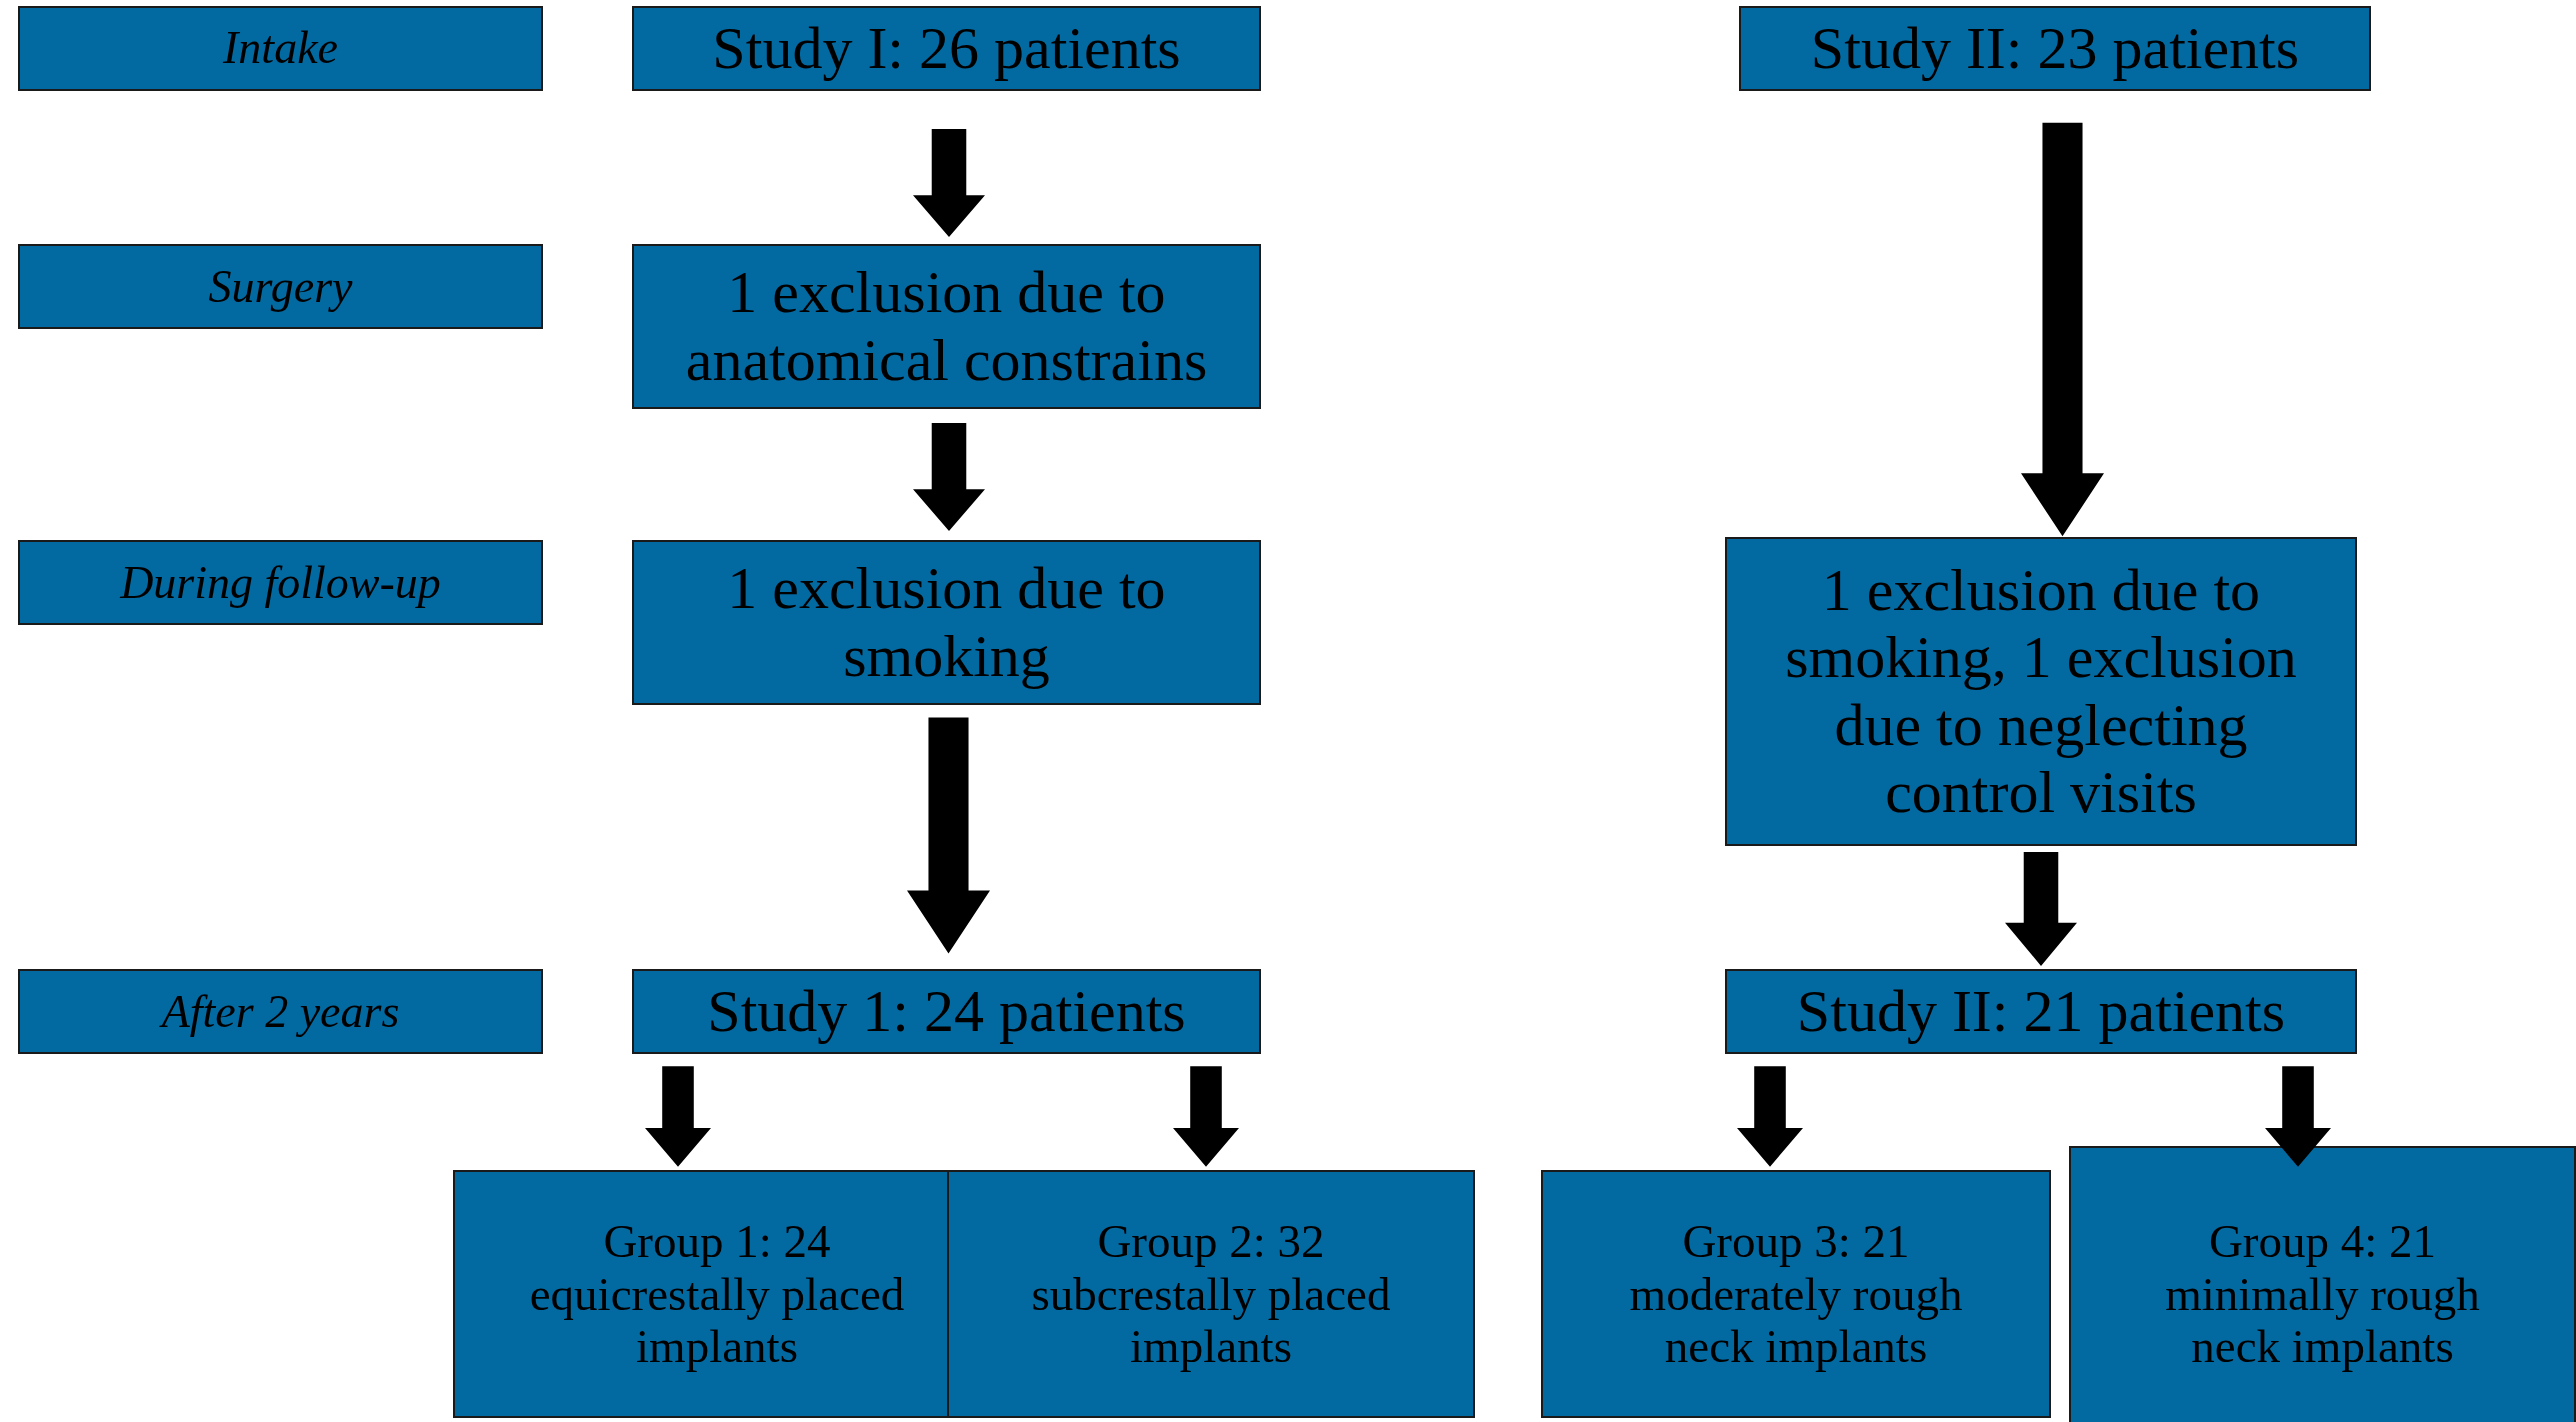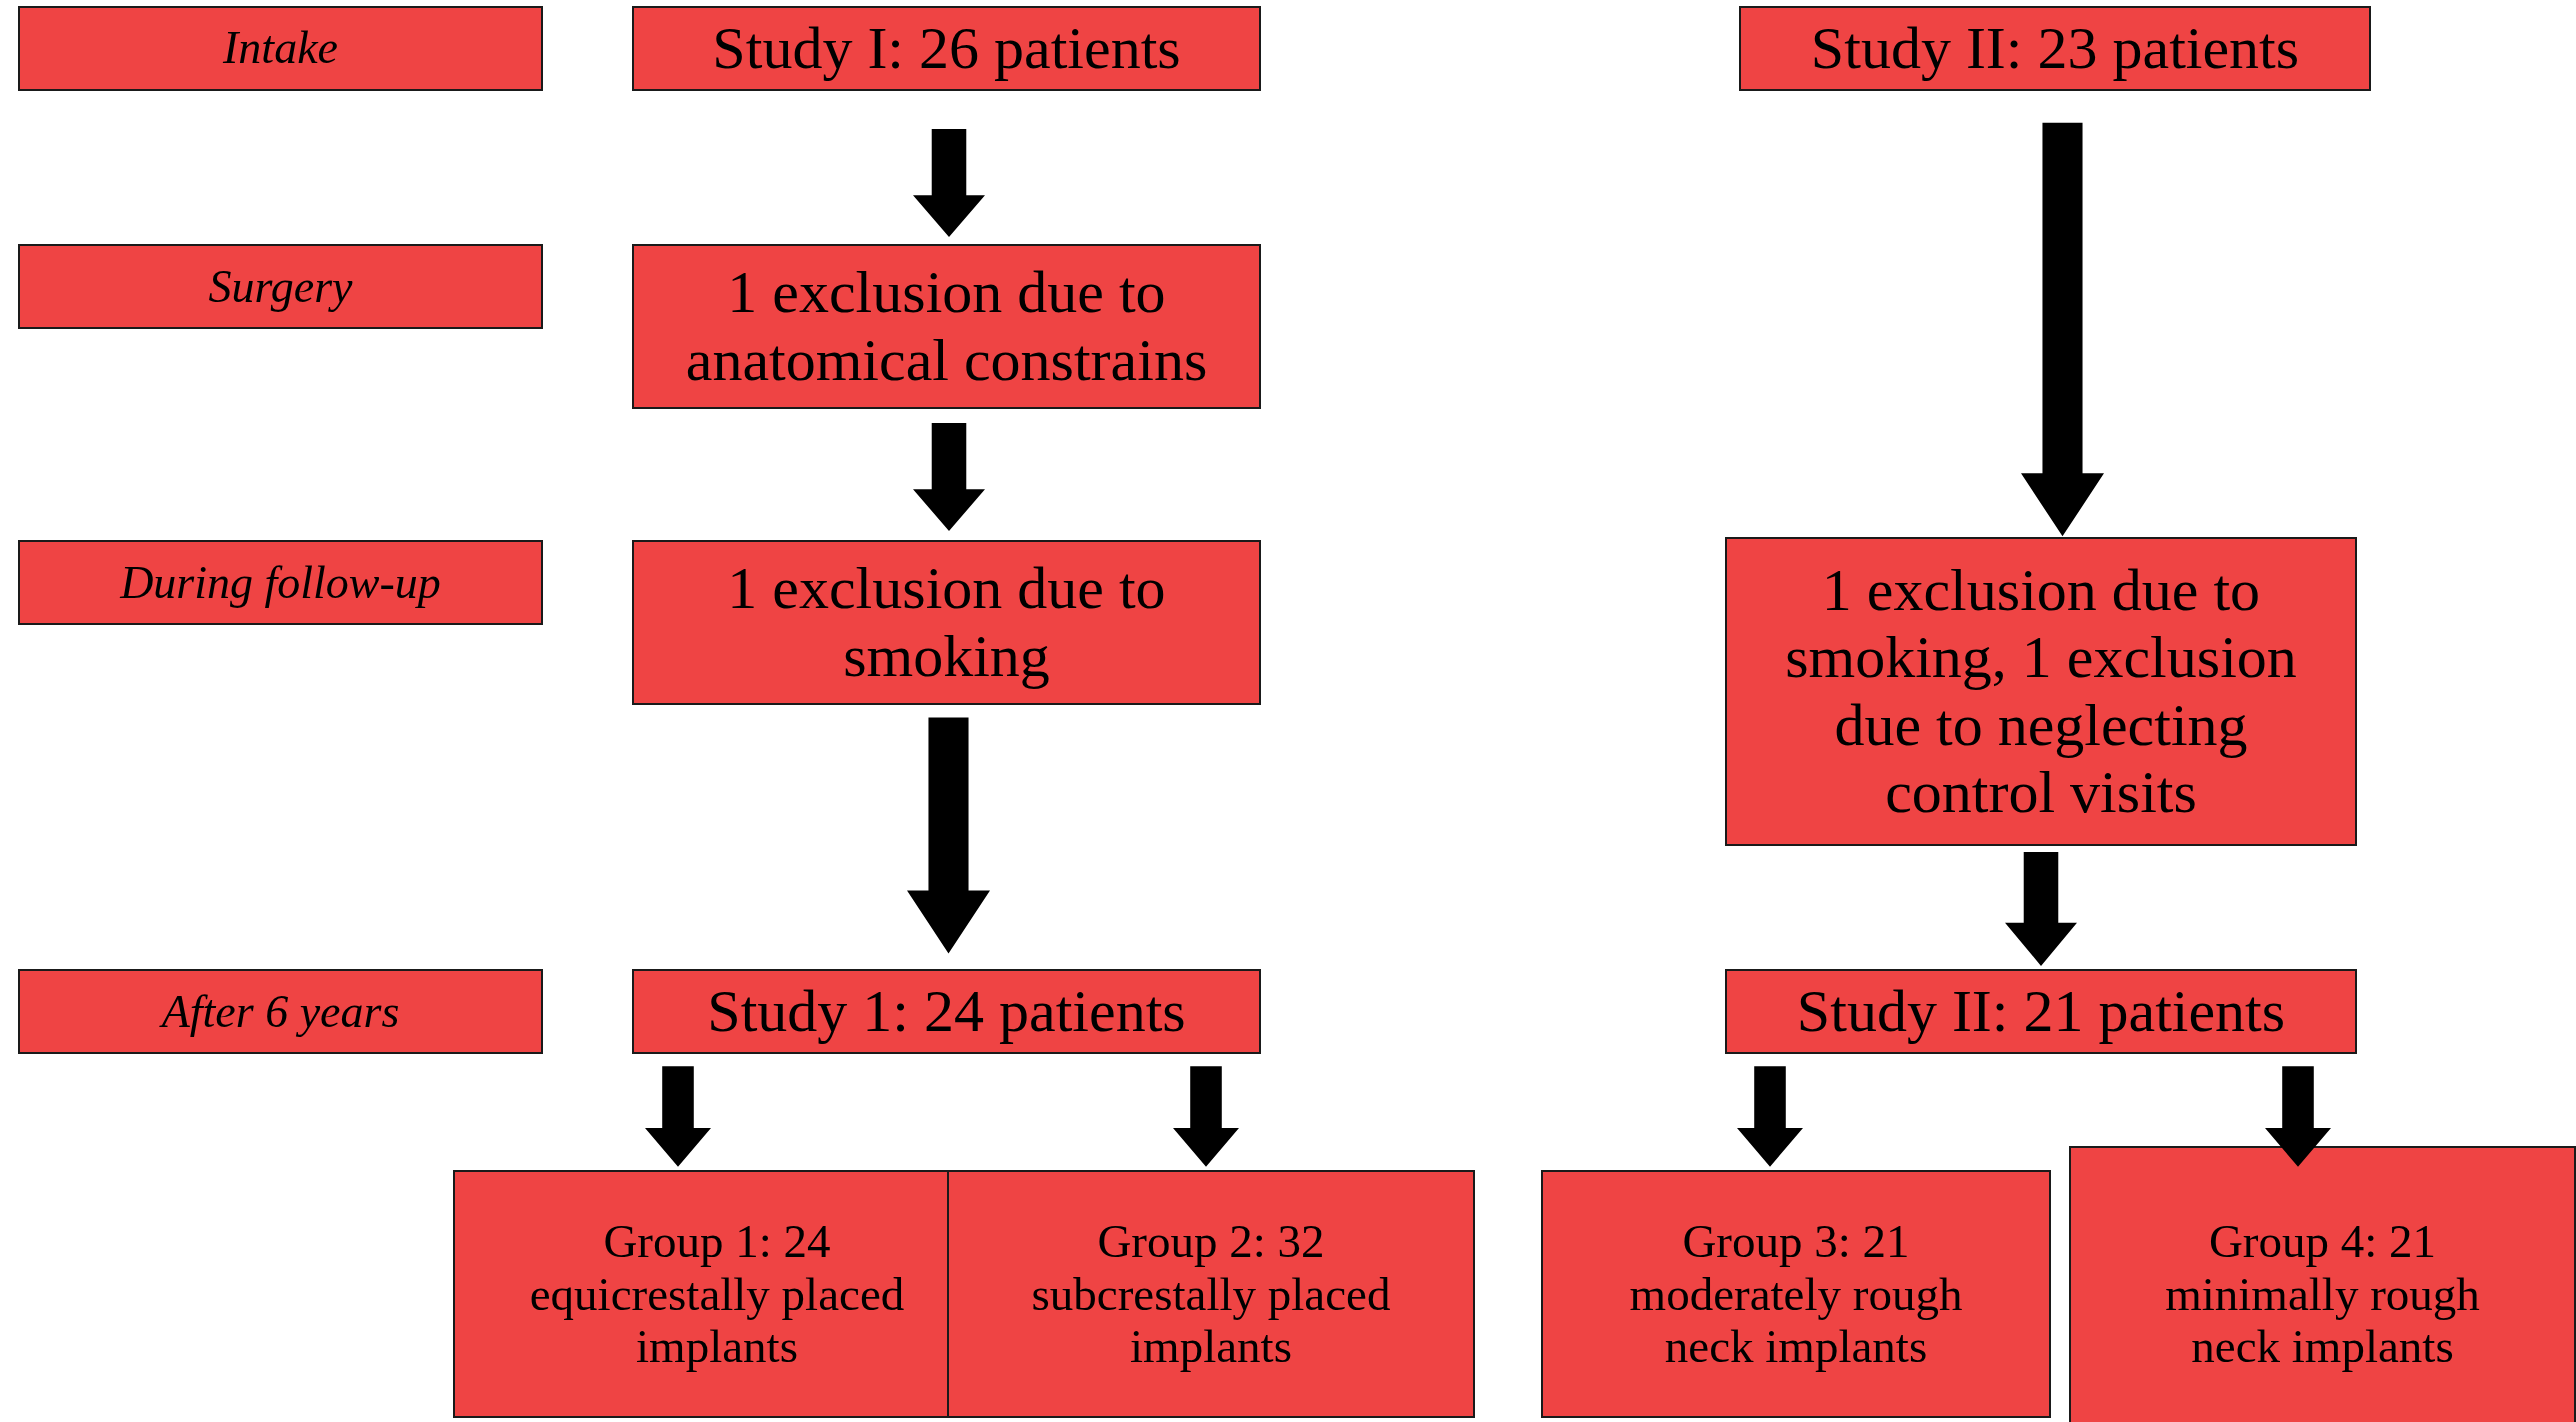--- a/index.html
+++ b/index.html
@@ -13,21 +13,21 @@
     width: 2576px;
     height: 1423px;
     background: #ffffff;
     font-family: "Liberation Serif", "DejaVu Serif", serif;
     overflow: hidden;
   }
   .node {
     position: absolute;
     box-sizing: border-box;
     border: 2.9px solid #1a1a1a;
-    background: #ef4444;
+    background: #0369a1;
     display: flex;
     align-items: center;
     justify-content: flex-start;
     text-align: center;
     color: #000000;
     line-height: 1.12;
     padding: 2.9px 7.2px;
   }
   .node .txt {
     display: block;
@@ -63,21 +63,21 @@
 
   <div class="node stage-label" style="left:18px; top:540px; width:525px; height:85px;">
     <span class="txt">During follow-up</span>
   </div>
 
   <div class="node stage-label" style="left:18px; top:244px; width:525px; height:85px;">
     <span class="txt">Surgery</span>
   </div>
 
   <div class="node stage-label" style="left:18px; top:969px; width:525px; height:85px;">
-    <span class="txt">After 6 years</span>
+    <span class="txt">After 2 years</span>
   </div>
 
   <div class="node content" style="left:632px; top:5.7px; width:629px; height:85px;">
     <span class="txt">Study I: 26 patients</span>
   </div>
 
   <div class="node content" style="left:632px; top:244px; width:629px; height:165px;">
     <span class="txt">1 exclusion due to
 anatomical constrains</span>
   </div>

